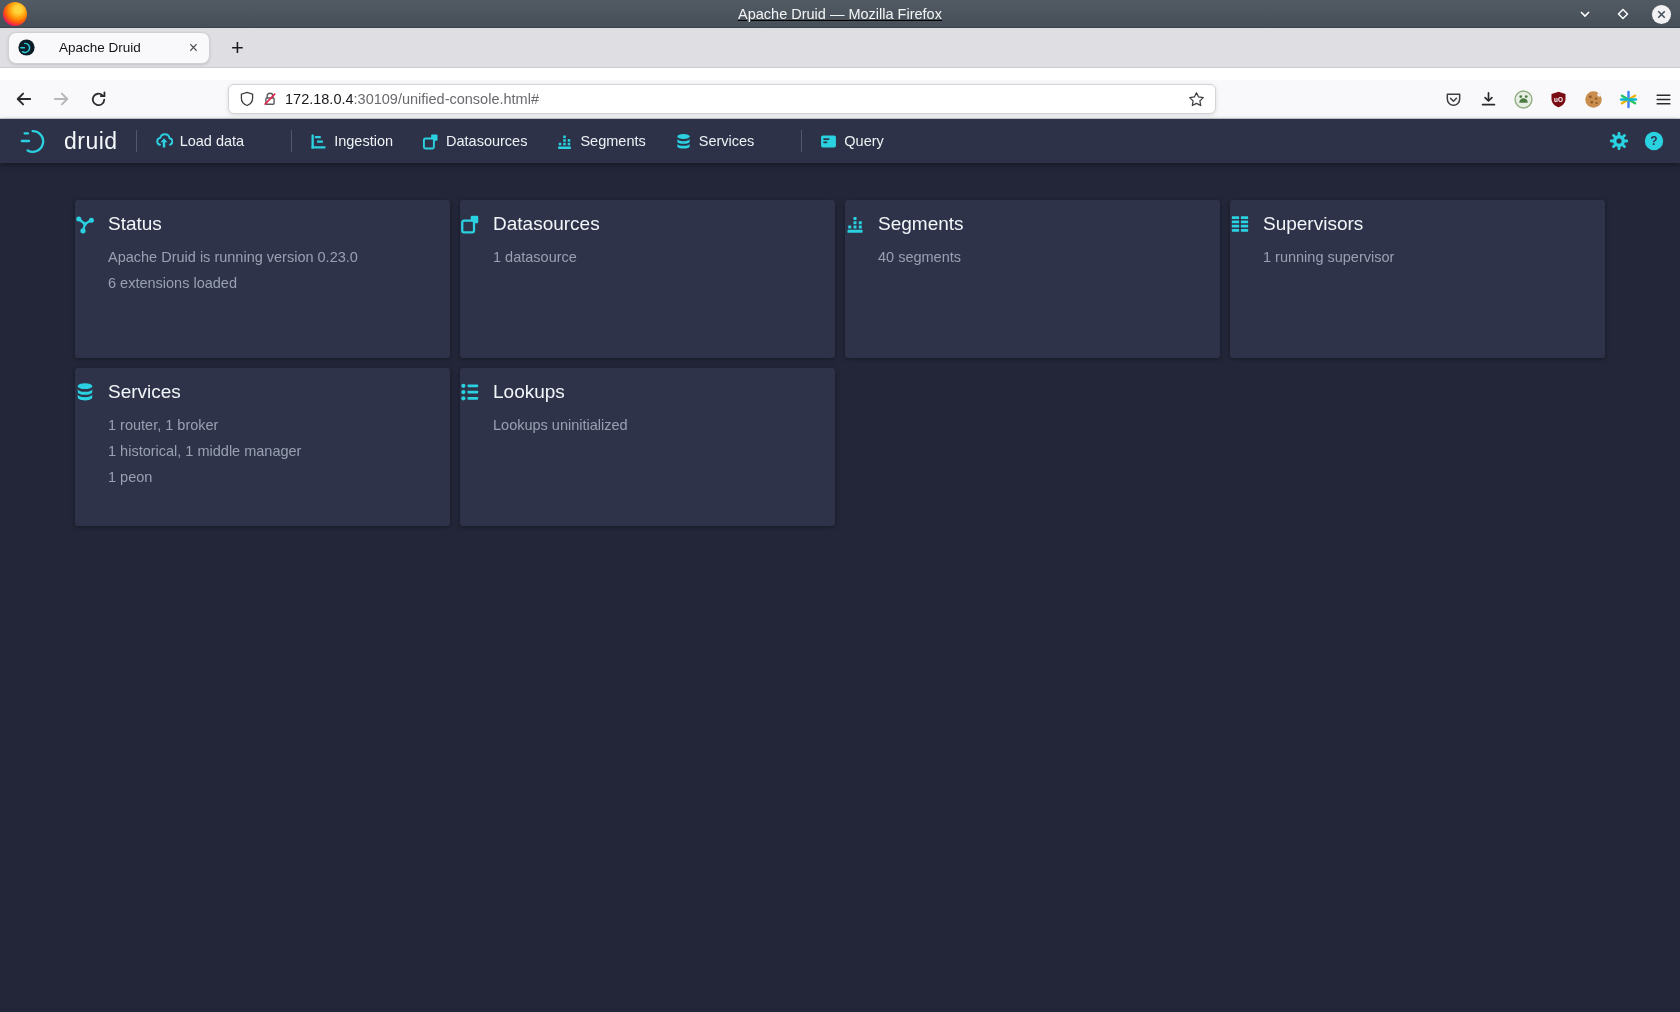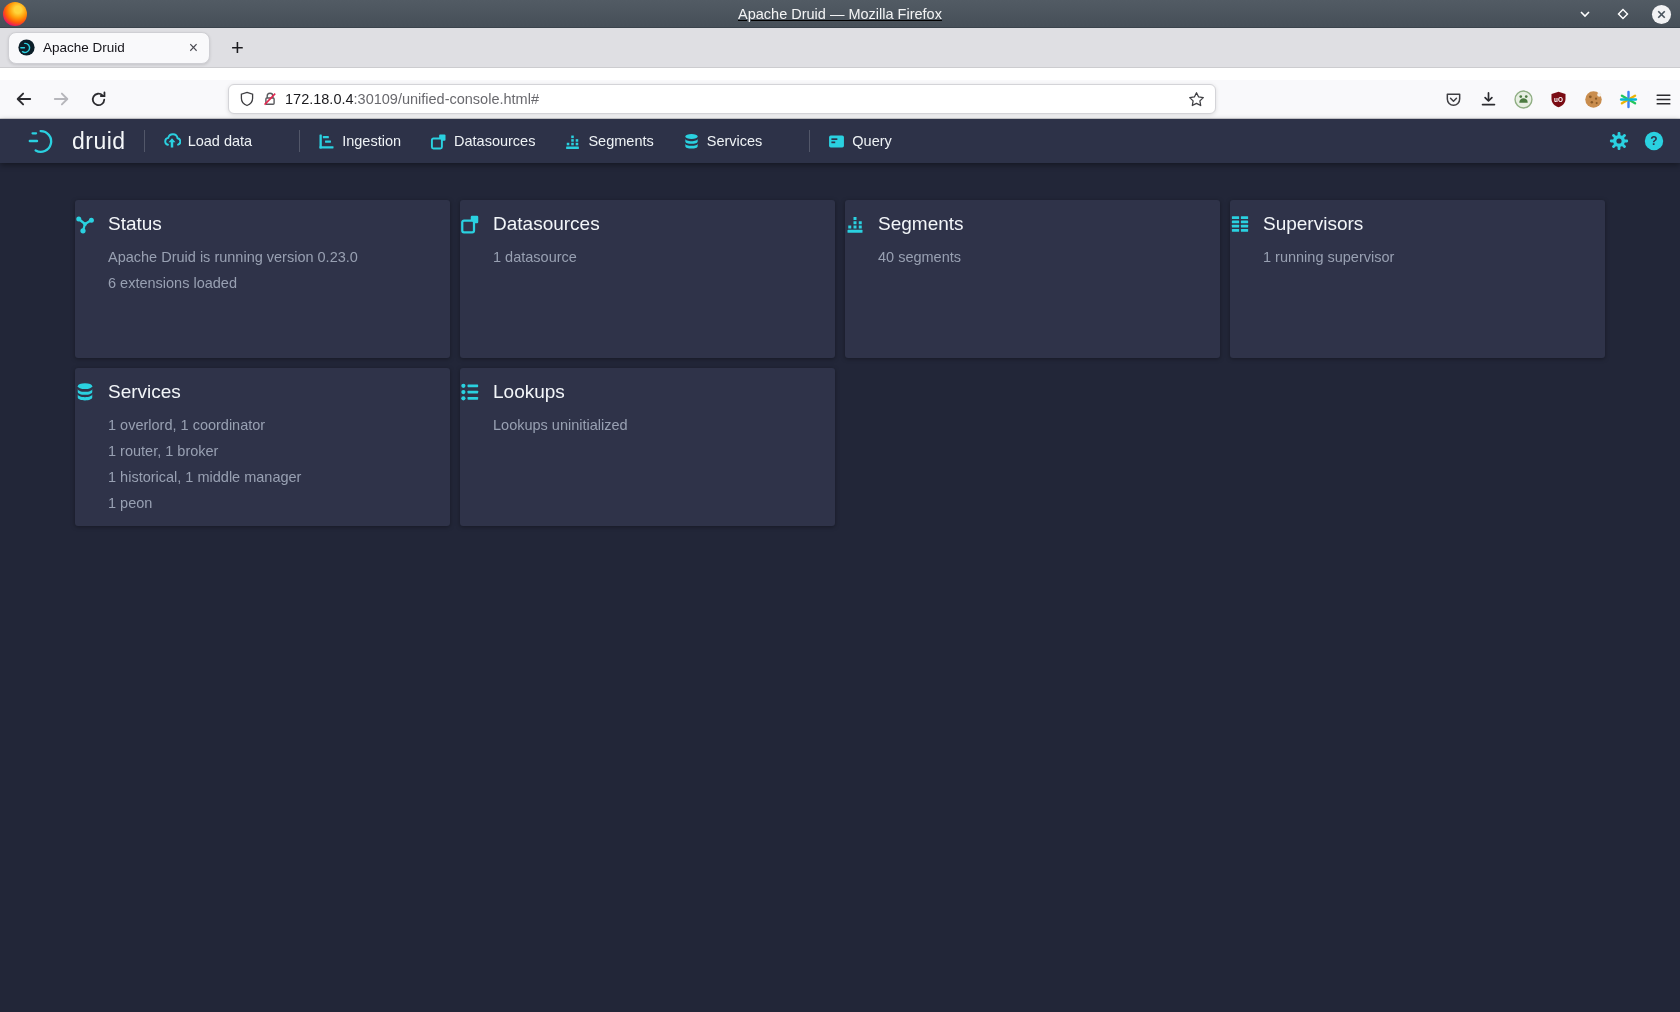--- a/index.html
+++ b/index.html
@@ -10,39 +10,39 @@
     display:flex; align-items:center; justify-content:center; position:relative;text-decoration:underline; }
   .titlebar-text{ color:#f3f4f5; font-size:14.5px; }
   .fx-logo{ position:absolute; left:3px; top:2px; width:24px; height:24px; border-radius:50%;
     background:radial-gradient(circle at 62% 32%, #ffd43b 0 16%, #ff9e0a 38%, #ff5a0a 58%, #e3007f 82%, #8f0da0 100%); }
   .win-controls{ position:absolute; right:8px; top:0; height:28px; display:flex; align-items:center; gap:16px; }
   .win-btn{ width:22px; height:22px; display:flex; align-items:center; justify-content:center; }
 
   
   .tabstrip{ height:40px; background:#dfdfe3; border-bottom:1px solid #cccccf; display:flex; align-items:center; }
   .tab{ margin-left:8px; width:202px; height:32px; background:#f9f9fb; border:1px solid #cfcfd4; border-radius:8px;
-    box-shadow:0 1px 3px rgba(0,0,0,.12); display:flex; align-items:center; padding:0 9px; gap:8px; }
+    box-shadow:0 1px 3px rgba(0,0,0,.12); display:flex; align-items:center; padding:0 9px; gap:24px; }
   .tab-title{ flex:1; font-size:13.5px; color:#15141a; white-space:nowrap; overflow:hidden; }
   .tab-close{ font-size:16px; color:#4a4a52; line-height:1; padding:0 2px; }
   .newtab{ margin-left:15px; font-size:22px; font-weight:300; color:#1b1b1f; line-height:1; padding:2px 6px; }
 
   
   .navbar{ height:39px; background:#f9f9fb; border-bottom:1px solid #cfd0d4; display:flex; align-items:center;
     padding-left:12px; position:relative;margin-top:12px; }
   .nav-btn{ width:24px; height:24px; display:flex; align-items:center; justify-content:center; margin-right:13px; }
   .urlbar{ margin-left:105px; width:988px; height:30px; background:#ffffff; border:1px solid #d4d4d8; border-radius:6px;
     box-shadow:0 1px 4px rgba(0,0,0,.12); display:flex; align-items:center; padding:0 10px; gap:7px; }
   .url-text{ font-size:14.5px; color:#69696e; white-space:nowrap; overflow:hidden; flex:1; }
   .url-host{ color:#1b1b1f; }
   .url-star{ margin-left:auto; }
   .right-icons{ position:absolute; right:6px; top:0; height:39px; display:flex; align-items:center; gap:13px; }
   .ricon{ width:22px; height:22px; display:flex; align-items:center; justify-content:center; }
 
   
-  .app-header{ height:44px; background:#2d3248; display:flex; align-items:center; padding:0 16px 0 28px;
+  .app-header{ height:44px; background:#2d3248; display:flex; align-items:center; padding:0 16px 0 20px;
     position:relative; z-index:2; box-shadow:0 2px 6px rgba(0,0,0,.4); }
   .brand{ display:flex; align-items:center; gap:8px; }
   .brand-text{ color:#f4f7f9; font-size:23px; letter-spacing:.5px; }
   .hdr-divider{ width:1px; height:22px; background:rgba(255,255,255,.18); margin:0 18px; }
   .hnav{ display:flex; align-items:center; gap:7px; margin-right:29px; cursor:default; }
   .hnav-label{ color:#eef2f5; font-size:14.5px; }
   .hdr-right{ margin-left:auto; display:flex; align-items:center; gap:15px; }
 
   
   .content{ height:861px; background:#222638; padding:37px 75px 0; }
@@ -364,21 +364,20 @@
         <span class="cicon">
           <svg width="20" height="20" viewBox="0 0 16 16" fill="#2ad1e0">
             <ellipse cx="8" cy="3.3" rx="5.8" ry="2.3"></ellipse>
             <path d="M2.2 5.5 c0 1.3 2.6 2.3 5.8 2.3 s5.8 -1 5.8 -2.3 v2.4 c0 1.3 -2.6 2.3 -5.8 2.3 s-5.8 -1 -5.8 -2.3 z"></path>
             <path d="M2.2 9.8 c0 1.3 2.6 2.3 5.8 2.3 s5.8 -1 5.8 -2.3 v2.6 c0 1.3 -2.6 2.3 -5.8 2.3 s-5.8 -1 -5.8 -2.3 z"></path>
           </svg>
         </span>
         <span class="ctitle">Services</span>
       </div>
       <div class="clines">
-        <div class="cline">1 overlord, 1 coordinator</div>
         <div class="cline">1 router, 1 broker</div>
         <div class="cline">1 historical, 1 middle manager</div>
         <div class="cline">1 peon</div>
       </div>
     </div>
 
     <div class="card">
       <div class="card-head">
         <span class="cicon">
           <svg width="20" height="20" viewBox="0 0 16 16" fill="#2ad1e0">

